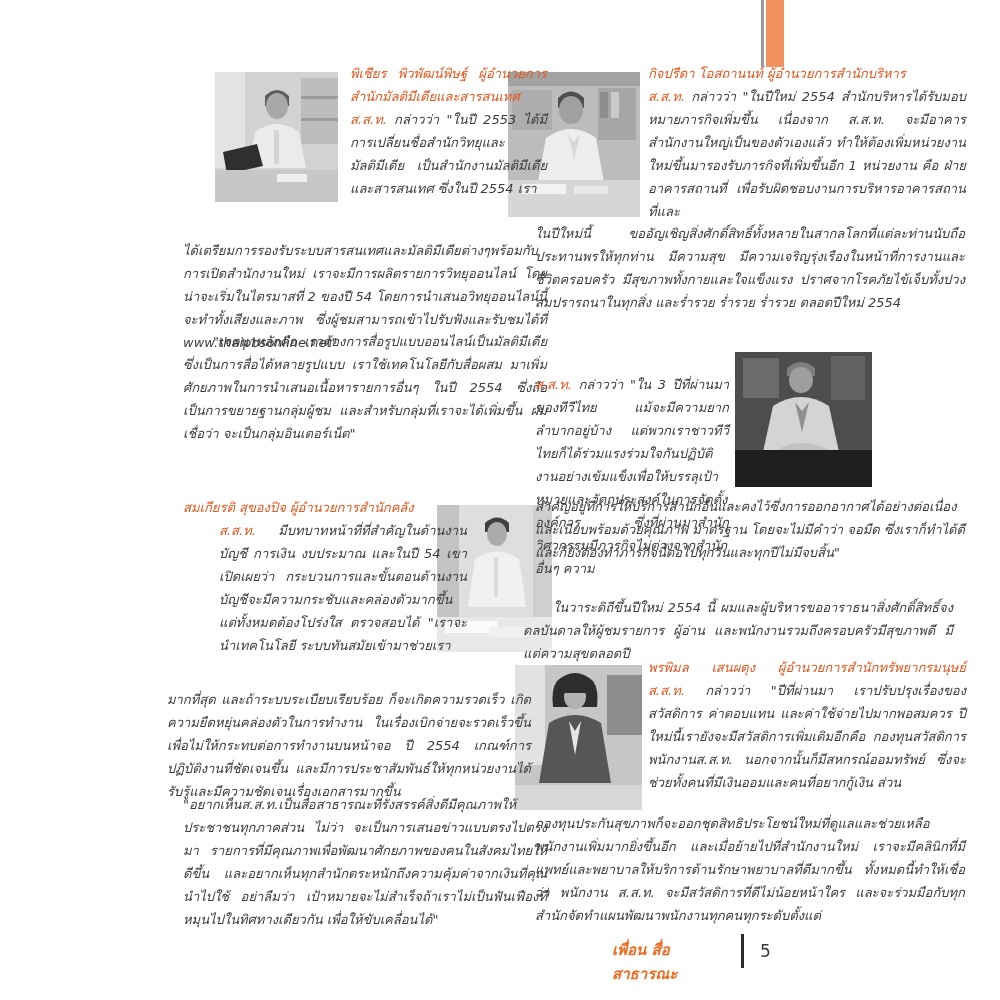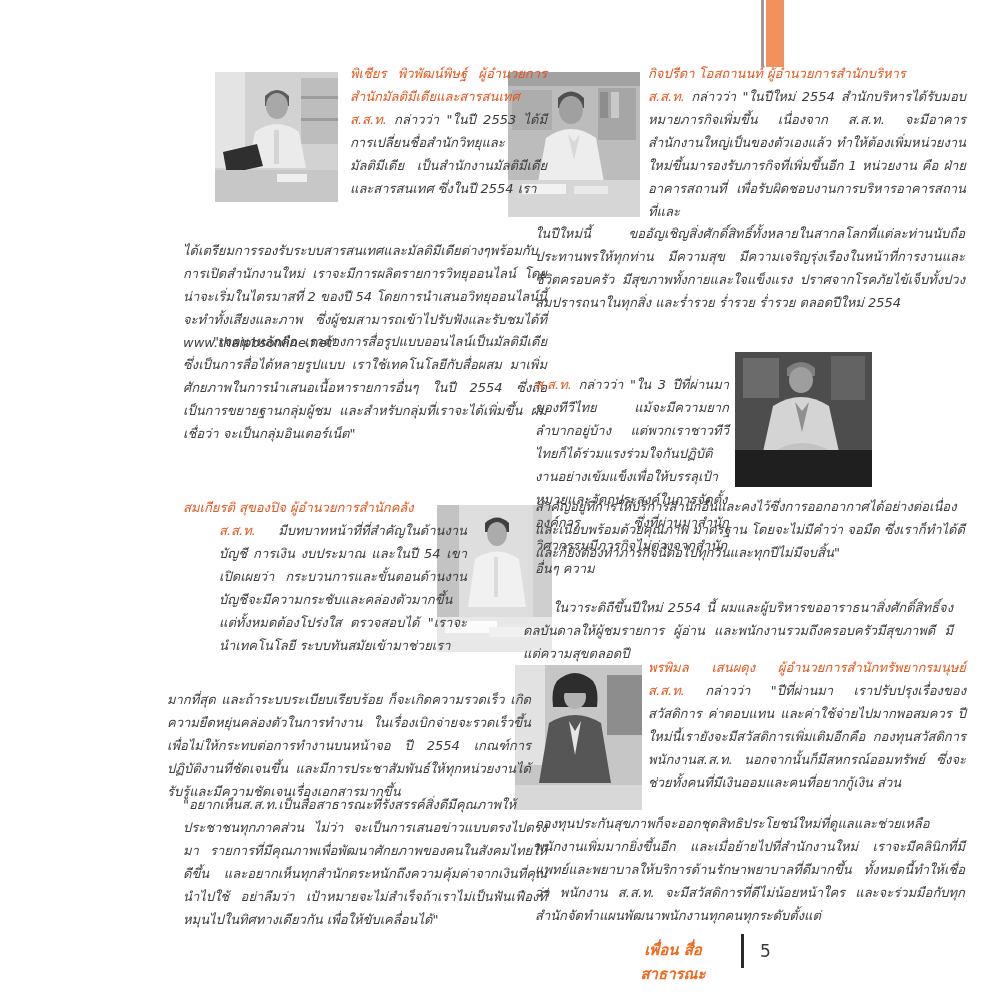--- a/index.html
+++ b/index.html
@@ -11,21 +11,21 @@
     position:absolute; margin:0; font-size:13px; line-height:23px;
     color:#3c3c3c; text-align:justify; font-style:italic;
   }
   .indent { text-indent:30px; }
   .name, .org { color:#e4571e; font-weight:normal; }
   .photo { position:absolute; overflow:hidden; }
   .photo svg { display:block; }
   .topbar-line { position:absolute; left:761px; top:0; width:3px; height:67px; background:#9a9a9a; }
   .topbar { position:absolute; left:766px; top:0; width:18px; height:67px; background:#f0915e; }
   .footer-title {
-    position:absolute; left:612px; top:938px; width:122px; text-align:center;
+    position:absolute; left:612px; top:938px; width:122px; text-align:left;
     color:#ef6a1e; font-weight:bold; font-style:italic; font-size:15px; line-height:24px;
   }
   .footer-bar { position:absolute; left:741px; top:934px; width:3px; height:34px; background:#2a2a2a; }
   .footer-page { position:absolute; left:760px; top:939px; font-size:17px; color:#3a3a3a; line-height:24px; }
 </style>
 </head>
 <body>
 
 <div class="page">
 

